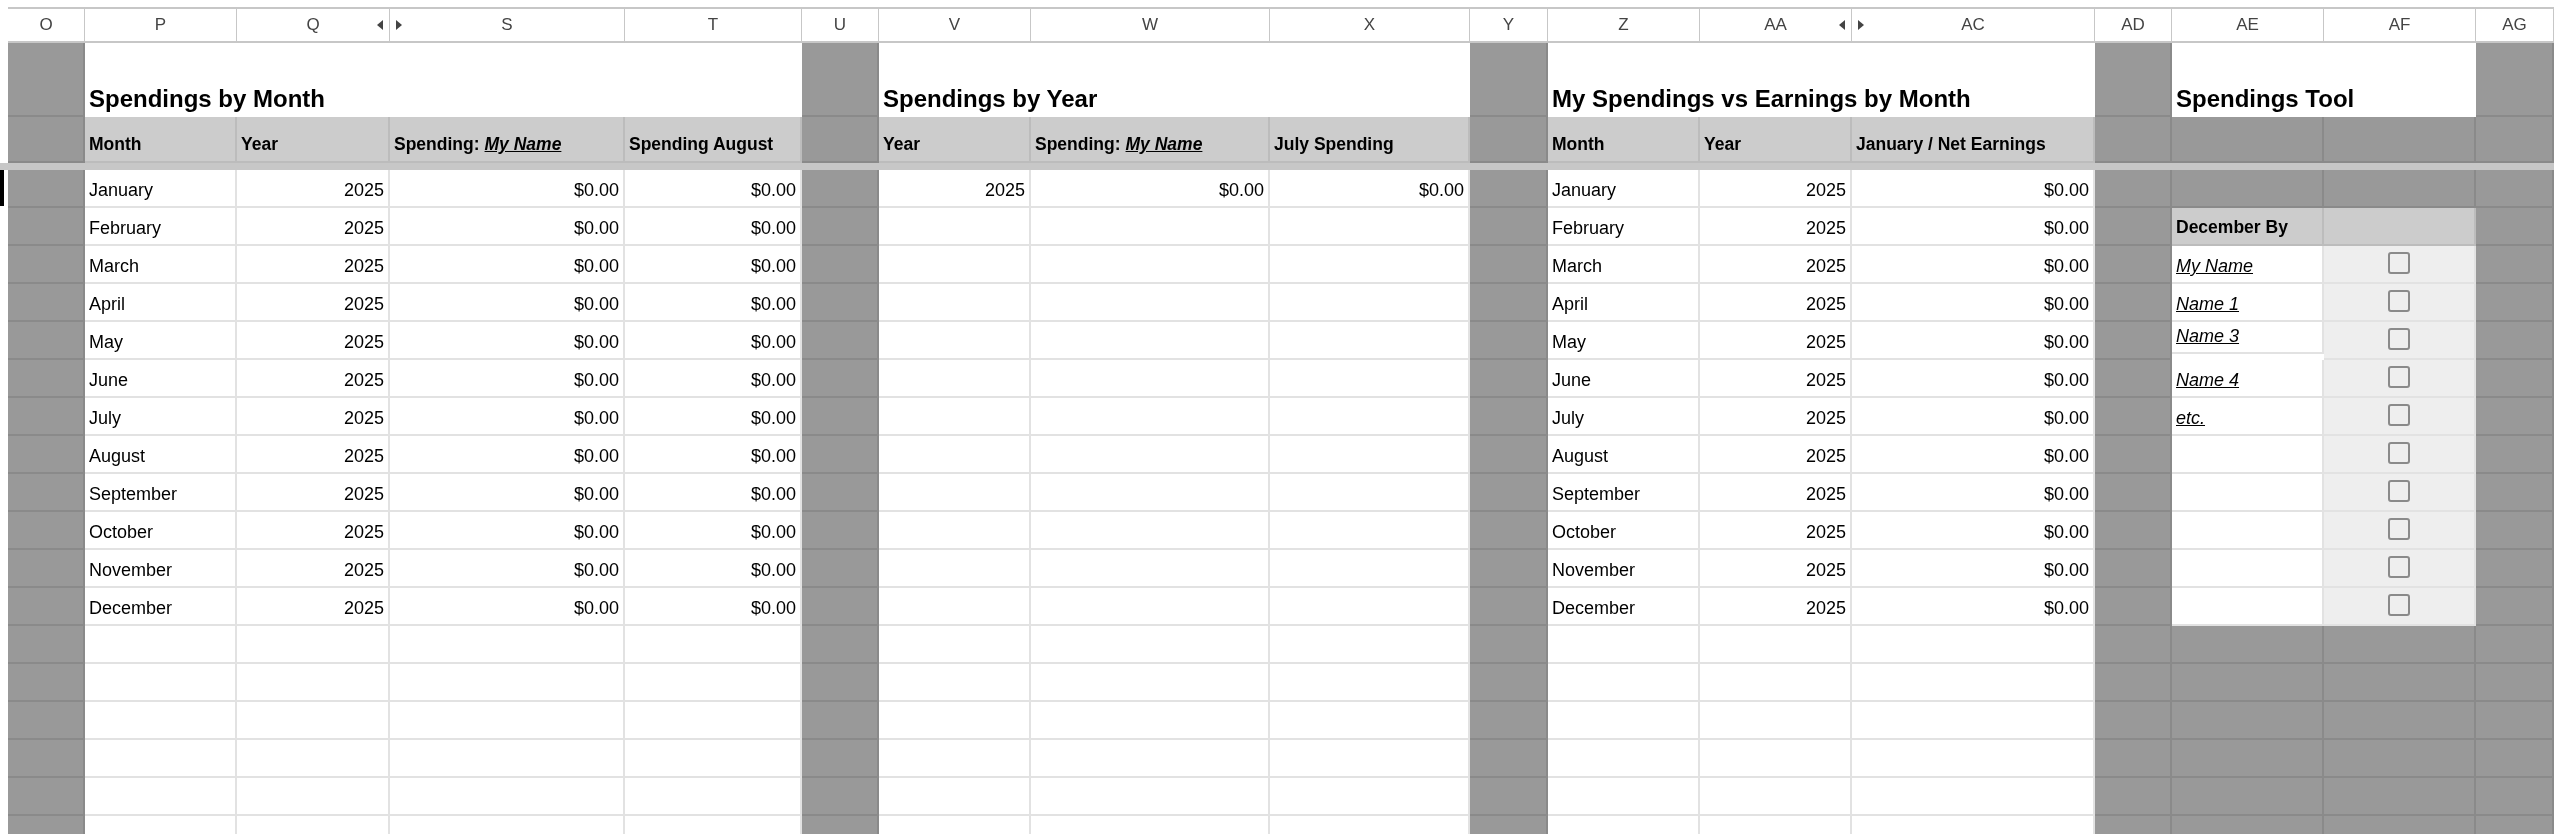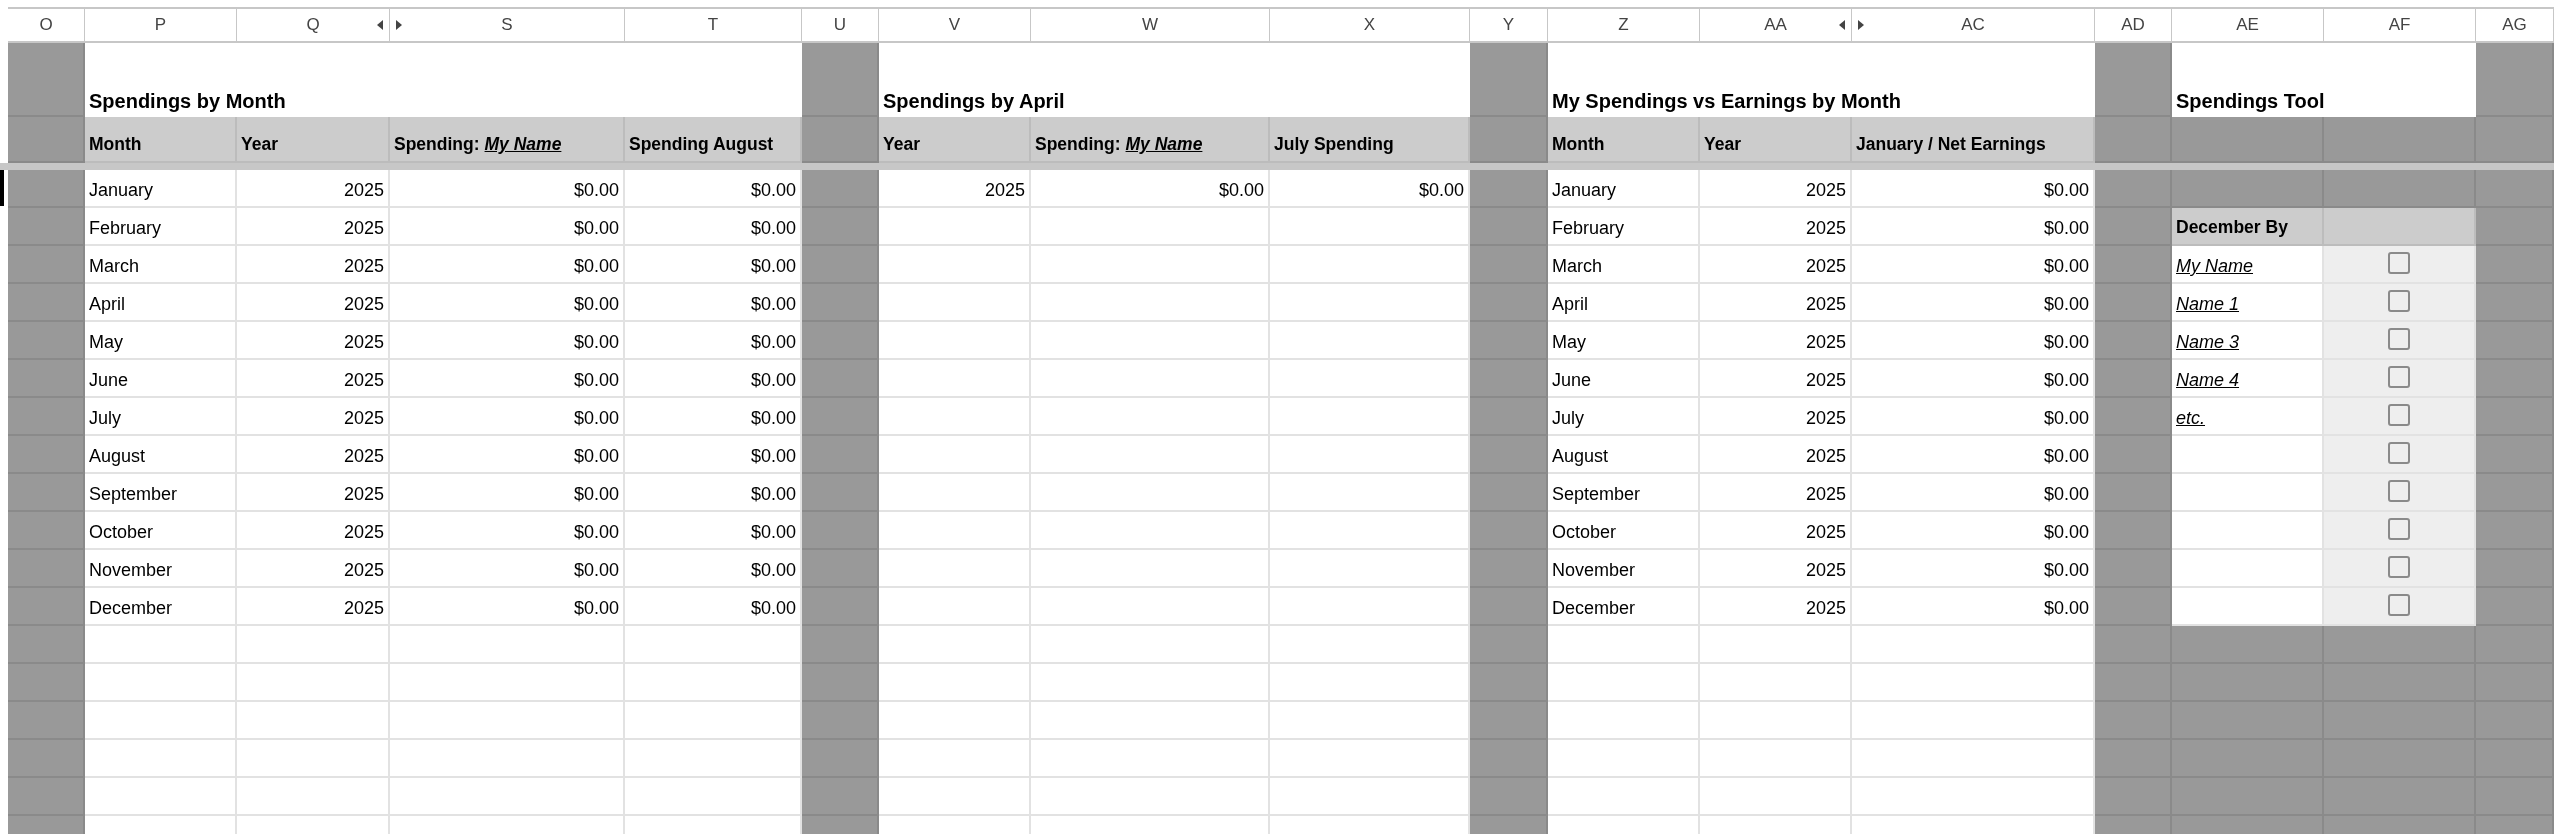--- a/index.html
+++ b/index.html
@@ -7,21 +7,21 @@
          font-family:"Liberation Sans", sans-serif; color:#000; }
   .abs { position:absolute; box-sizing:border-box; }
   .colhdr { top:7px; height:36px; background:#fff; border-top:2px solid #c7c7c7;
             border-bottom:2px solid #c7c7c7; border-right:1px solid #c7c7c7;
             font-size:17px; color:#444; display:flex; align-items:center; justify-content:center; }
   .arrow-l, .arrow-r { position:absolute; top:50%; transform:translateY(-50%);
             width:0; height:0; border-top:5px solid transparent; border-bottom:5px solid transparent; }
   .arrow-l { right:6px; border-right:6px solid #444; }
   .arrow-r { left:6px; border-left:6px solid #444; }
   .gray { background:#999999; border-right:2px solid #8a8a8a; border-bottom:2px solid #8a8a8a; }
-  .title { font-weight:bold; font-size:20px; display:flex; align-items:flex-end; padding:0 0 4px 4px; white-space:nowrap;border-radius:9px; }
+  .title { font-weight:bold; font-size:24px; display:flex; align-items:flex-end; padding:0 0 4px 4px; white-space:nowrap;border-radius:9px; }
   .hdr { background:#cccccc; font-weight:bold; font-size:17.5px; display:flex; align-items:flex-end;
          padding:0 0 6px 4px; border-right:2px solid #bcbcbc; border-bottom:2px solid #bcbcbc; white-space:nowrap; }
   .cell { font-size:18px; display:flex; align-items:flex-end; padding:0 4px 5px 4px;
           border-right:2px solid #e2e2e2; border-bottom:2px solid #e2e2e2; white-space:nowrap; }
   .num { justify-content:flex-end; }
   .freeze { top:163px; height:7px; left:0; width:2554px; background:#c7c7c7; }
   .cb { width:22px; height:22px; border:2.5px solid #8a8a8a; border-radius:3px; background:transparent; box-sizing:border-box; }
   .cbcell { background:#eeeeee; display:flex; align-items:flex-start; justify-content:center; padding-top:6px;
             border-right:2px solid #e2e2e2; border-bottom:2px solid #e2e2e2; }
   .it { font-style:italic;text-decoration:underline; }
@@ -220,21 +220,21 @@
     <div class="abs cell num" style="left: 390px; top: 740px; width: 235px; height: 38px;"></div>
     <div class="abs cell num" style="left: 625px; top: 740px; width: 177px; height: 38px;"></div>
     <div class="abs cell" style="left: 85px; top: 778px; width: 152px; height: 38px;"></div>
     <div class="abs cell num" style="left: 237px; top: 778px; width: 153px; height: 38px;"></div>
     <div class="abs cell num" style="left: 390px; top: 778px; width: 235px; height: 38px;"></div>
     <div class="abs cell num" style="left: 625px; top: 778px; width: 177px; height: 38px;"></div>
     <div class="abs cell" style="left: 85px; top: 816px; width: 152px; height: 38px;"></div>
     <div class="abs cell num" style="left: 237px; top: 816px; width: 153px; height: 38px;"></div>
     <div class="abs cell num" style="left: 390px; top: 816px; width: 235px; height: 38px;"></div>
     <div class="abs cell num" style="left: 625px; top: 816px; width: 177px; height: 38px;"></div>
-    <div class="abs title" style="left: 879px; top: 43px; width: 591px; height: 74px;">Spendings by April</div>
+    <div class="abs title" style="left: 879px; top: 43px; width: 591px; height: 74px;">Spendings by Year</div>
     <div class="abs hdr" style="left: 879px; top: 117px; width: 152px; height: 46px;">Year</div>
     <div class="abs hdr" style="left: 1031px; top: 117px; width: 239px; height: 46px;">Spending: <span class="it" style="margin-left: 5px;">My Name</span></div>
     <div class="abs hdr" style="left: 1270px; top: 117px; width: 200px; height: 46px;">July Spending</div>
     <div class="abs cell num" style="left: 879px; top: 170px; width: 152px; height: 38px;">2025</div>
     <div class="abs cell num" style="left: 1031px; top: 170px; width: 239px; height: 38px;">$0.00</div>
     <div class="abs cell num" style="left: 1270px; top: 170px; width: 200px; height: 38px;">$0.00</div>
     <div class="abs cell num" style="left: 879px; top: 208px; width: 152px; height: 38px;"></div>
     <div class="abs cell num" style="left: 1031px; top: 208px; width: 239px; height: 38px;"></div>
     <div class="abs cell num" style="left: 1270px; top: 208px; width: 200px; height: 38px;"></div>
     <div class="abs cell num" style="left: 879px; top: 246px; width: 152px; height: 38px;"></div>
@@ -351,21 +351,21 @@
     <div class="abs hdr" style="left: 2172px; top: 208px; width: 152px; height: 38px;">December By</div>
     <div class="abs hdr" style="left: 2324px; top: 208px; width: 152px; height: 38px;"></div>
     <div class="abs cell it" style="left: 2172px; top: 246px; width: 152px; height: 38px;">My Name</div>
     <div class="abs cbcell" style="left: 2324px; top: 246px; width: 152px; height: 38px;">
       <div class="cb"></div>
     </div>
     <div class="abs cell it" style="left: 2172px; top: 284px; width: 152px; height: 38px;">Name 1</div>
     <div class="abs cbcell" style="left: 2324px; top: 284px; width: 152px; height: 38px;">
       <div class="cb"></div>
     </div>
-    <div class="abs cell it" style="left: 2172px; top: 322px; width: 152px; height: 38px;">Name 3</div>
+    <div class="abs cell it" style="left: 2172px; top: 322px; width: 152px; height: 32px;">Name 3</div>
     <div class="abs cbcell" style="left: 2324px; top: 322px; width: 152px; height: 38px;">
       <div class="cb"></div>
     </div>
     <div class="abs cell it" style="left: 2172px; top: 360px; width: 152px; height: 38px;">Name 4</div>
     <div class="abs cbcell" style="left: 2324px; top: 360px; width: 152px; height: 38px;">
       <div class="cb"></div>
     </div>
     <div class="abs cell it" style="left: 2172px; top: 398px; width: 152px; height: 38px;">etc.</div>
     <div class="abs cbcell" style="left: 2324px; top: 398px; width: 152px; height: 38px;">
       <div class="cb"></div>

